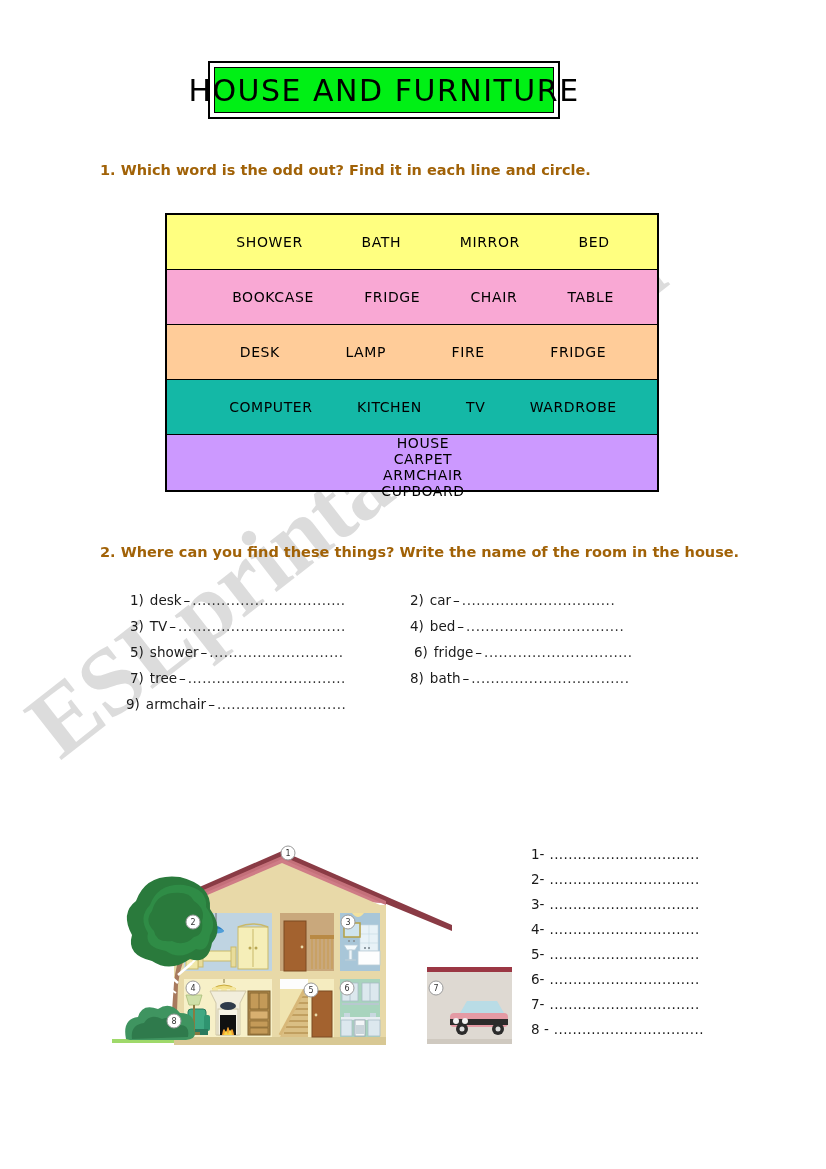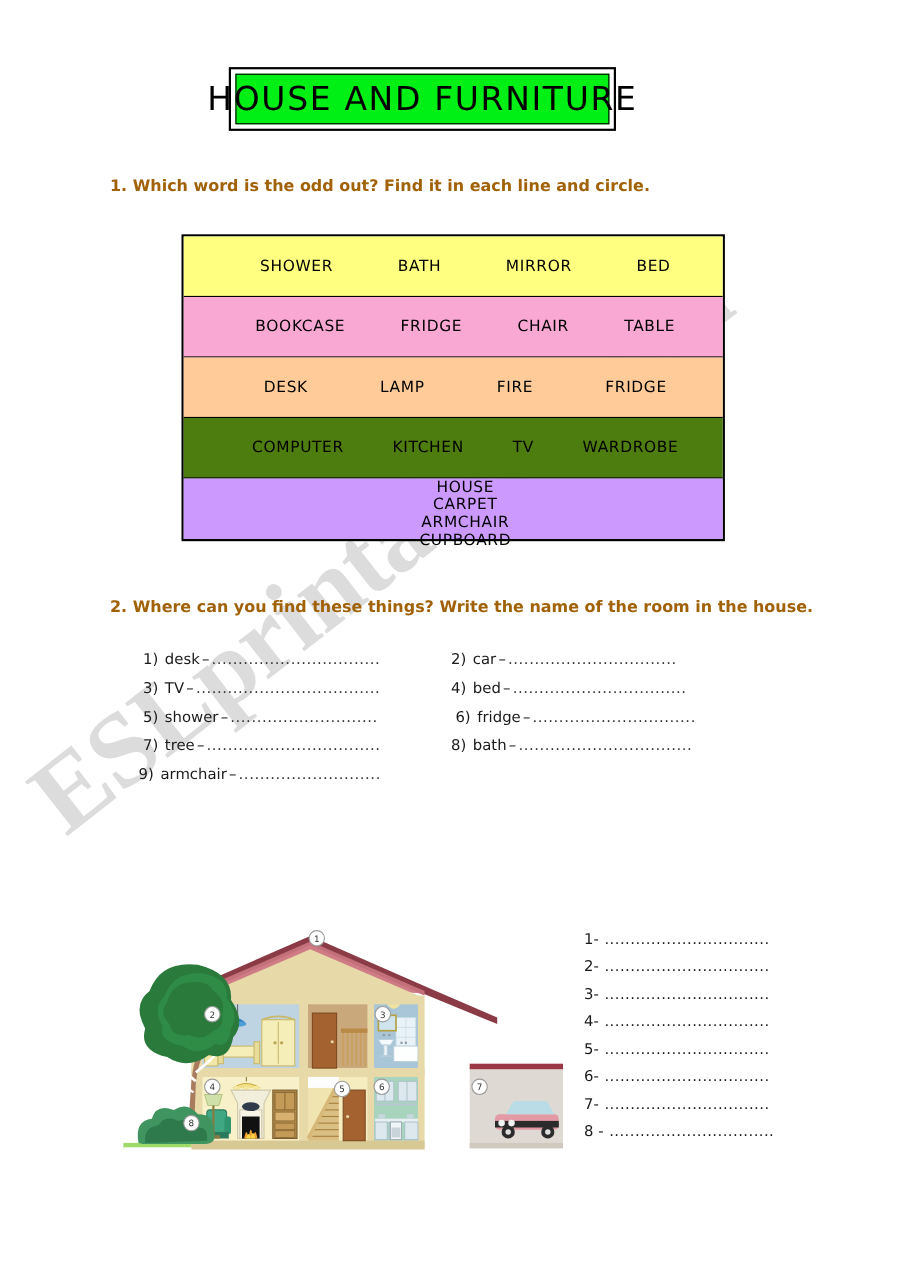--- a/index.html
+++ b/index.html
@@ -207,21 +207,21 @@
       <span class="word-cell">TABLE</span>
     </div>
 
     <div class="word-row" style="background:#ffcc99;">
       <span class="word-cell">DESK</span>
       <span class="word-cell">LAMP</span>
       <span class="word-cell">FIRE</span>
       <span class="word-cell">FRIDGE</span>
     </div>
 
-    <div class="word-row" style="background:#4d7c0f;">
+    <div class="word-row" style="background:#14b8a6;">
       <span class="word-cell">COMPUTER</span>
       <span class="word-cell">KITCHEN</span>
       <span class="word-cell">TV</span>
       <span class="word-cell">WARDROBE</span>
     </div>
 
     <div class="word-row" style="background:#cc99ff;">
       <span class="word-cell">HOUSE</span>
       <span class="word-cell">CARPET</span>
       <span class="word-cell">ARMCHAIR</span>

